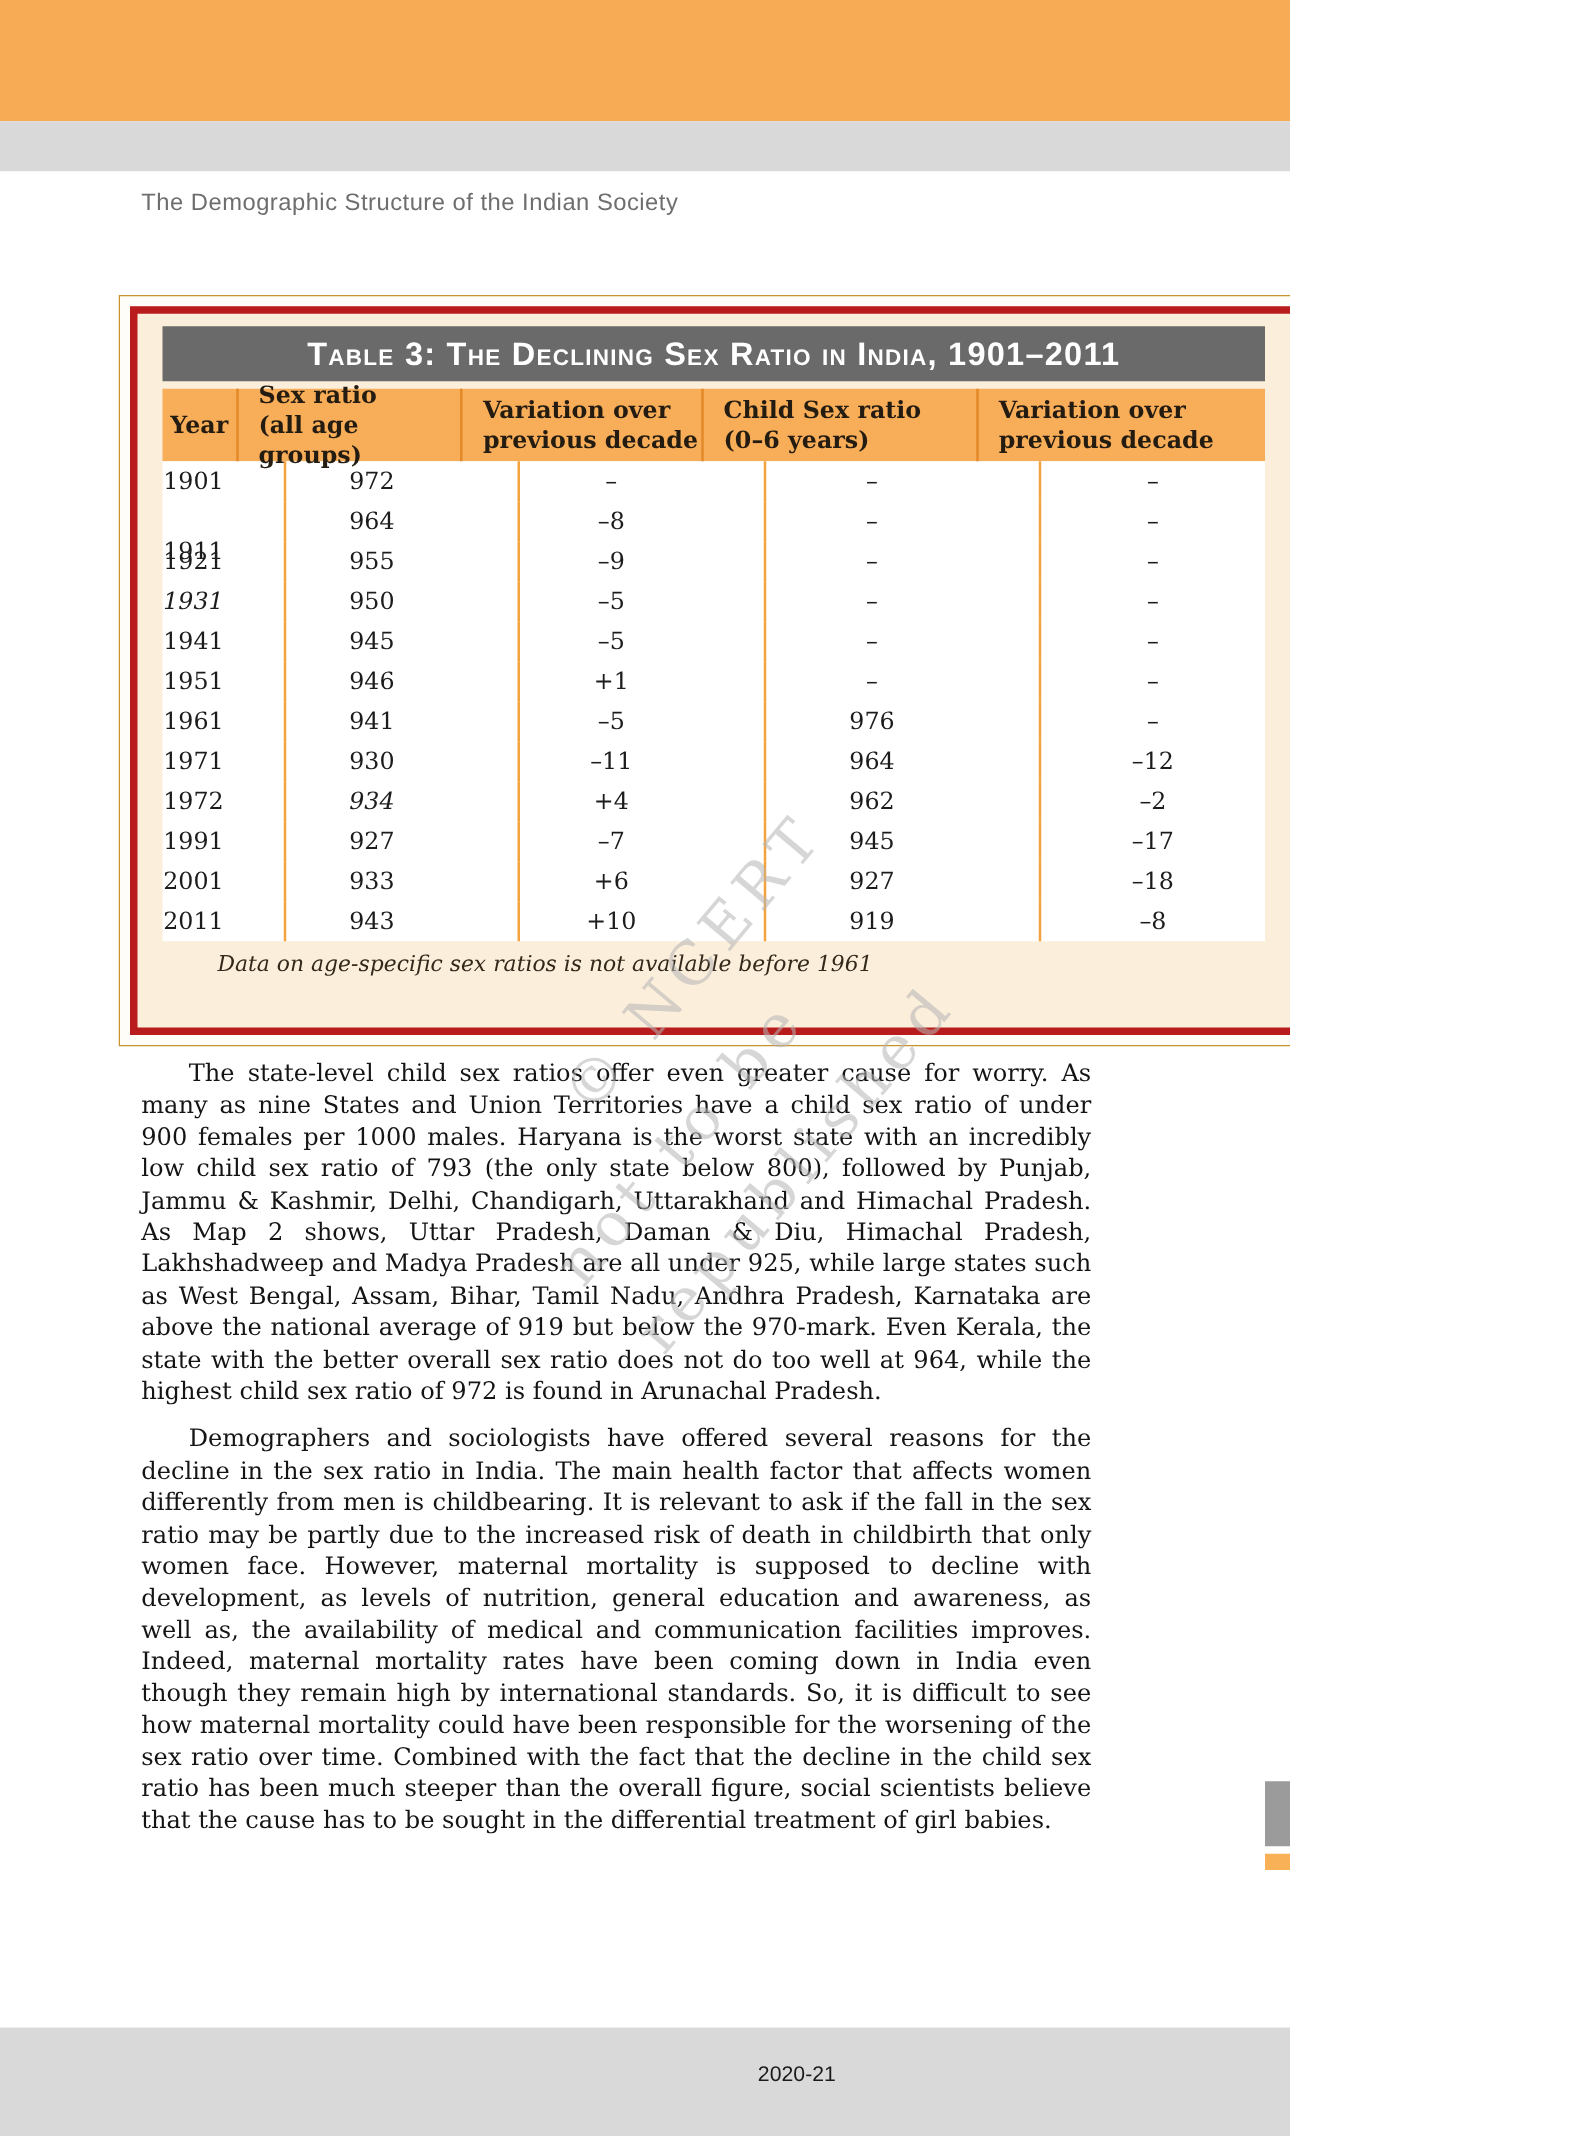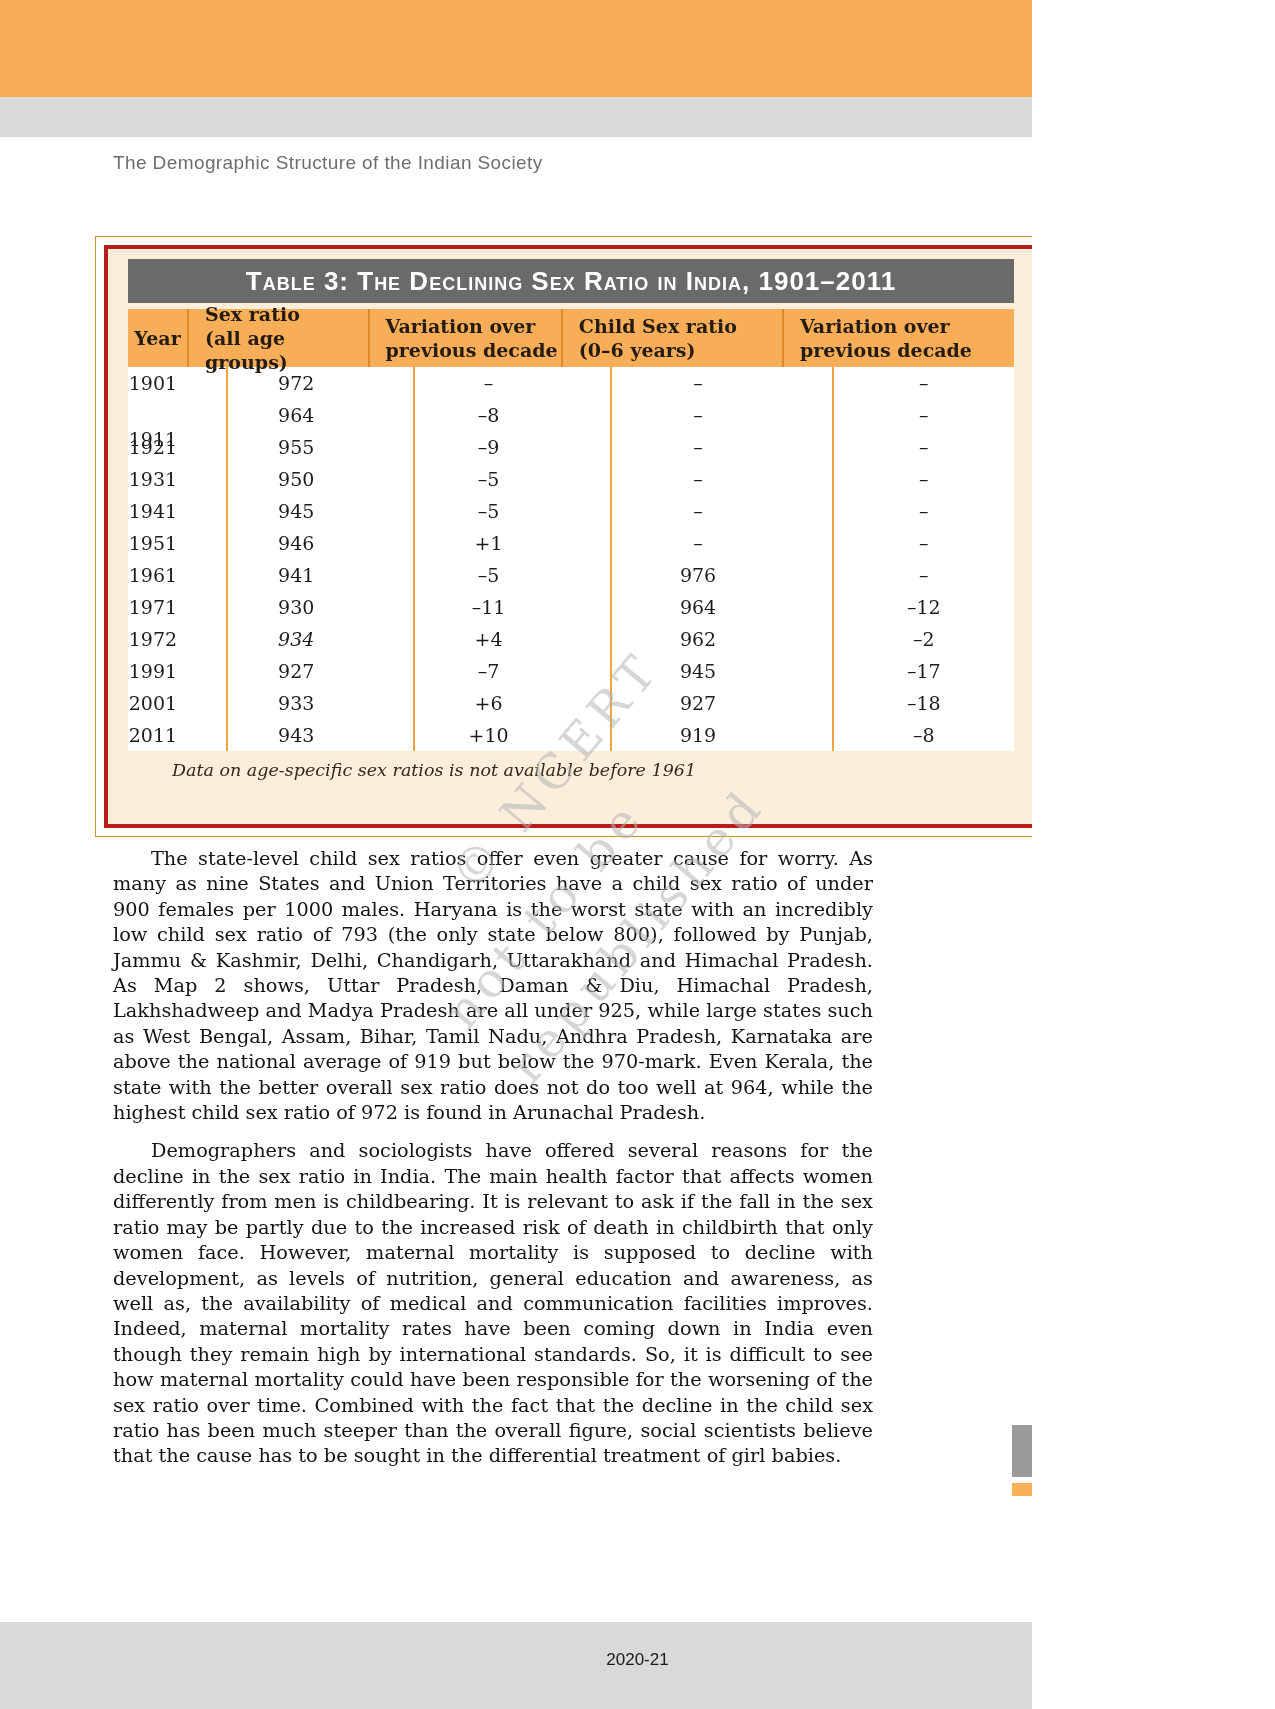--- a/index.html
+++ b/index.html
@@ -11,21 +11,21 @@
   .corner-box{position:absolute;right:0;top:0;width:34px;height:36px;
               border-left:3px solid #151515;border-bottom:3px solid #151515;}
   .top-gray{position:absolute;left:0;top:97px;width:1275px;height:40px;background:#D9D9D9;}
 
   .running-head{position:absolute;left:113px;top:152px;font-family:"Liberation Sans",sans-serif;
                 font-size:19px;letter-spacing:.4px;color:#6E6E6E;}
 
   
   .table-outer{position:absolute;left:95px;top:236px;width:952px;height:601px;
                border:1px solid #C8922F;background:#FFFDF7;padding:8px;box-sizing:border-box;}
-  .table-inner{border:4px solid #b91c1c;background:#FBEEDB;width:100%;height:100%;
+  .table-inner{border:6px solid #b91c1c;background:#FBEEDB;width:100%;height:100%;
                box-sizing:border-box;padding:10px 20px 0 20px;}
   .table-titlebar{height:44px;line-height:44px;background:#6A6A6A;color:#FFFFFF;text-align:center;
                   font-family:"Liberation Sans",sans-serif;font-weight:bold;font-size:26px;
                   font-variant:small-caps;letter-spacing:1px;}
   .thead{display:flex;margin-top:6px;background:#F8AD59;height:58px;}
   .th{box-sizing:content-box;display:flex;flex-direction:column;justify-content:center;
       font-weight:bold;font-size:19px;color:#241C10;line-height:24px;padding-left:16px;}
   .th.th-year{padding-left:0;text-align:center;}
   .th + .th{border-left:2px solid #E2892A;}
   .tbody{background:#FFFFFF;}
@@ -113,21 +113,21 @@
             <div class="td" style="width: 232px;">–</div>
           </div>
           <div class="tr">
             <div class="td" style="width: 64px;">1921</div>
             <div class="td" style="width: 176px;">955</div>
             <div class="td" style="width: 190px;">–9</div>
             <div class="td" style="width: 220px;">–</div>
             <div class="td" style="width: 232px;">–</div>
           </div>
           <div class="tr">
-            <div class="td" style="width: 64px;">1931</div>
+            <div class="td" style="width: 64px; font-style: italic;">1931</div>
             <div class="td" style="width: 176px;">950</div>
             <div class="td" style="width: 190px;">–5</div>
             <div class="td" style="width: 220px;">–</div>
             <div class="td" style="width: 232px;">–</div>
           </div>
           <div class="tr">
             <div class="td" style="width: 64px;">1941</div>
             <div class="td" style="width: 176px;">945</div>
             <div class="td" style="width: 190px;">–5</div>
             <div class="td" style="width: 220px;">–</div>

